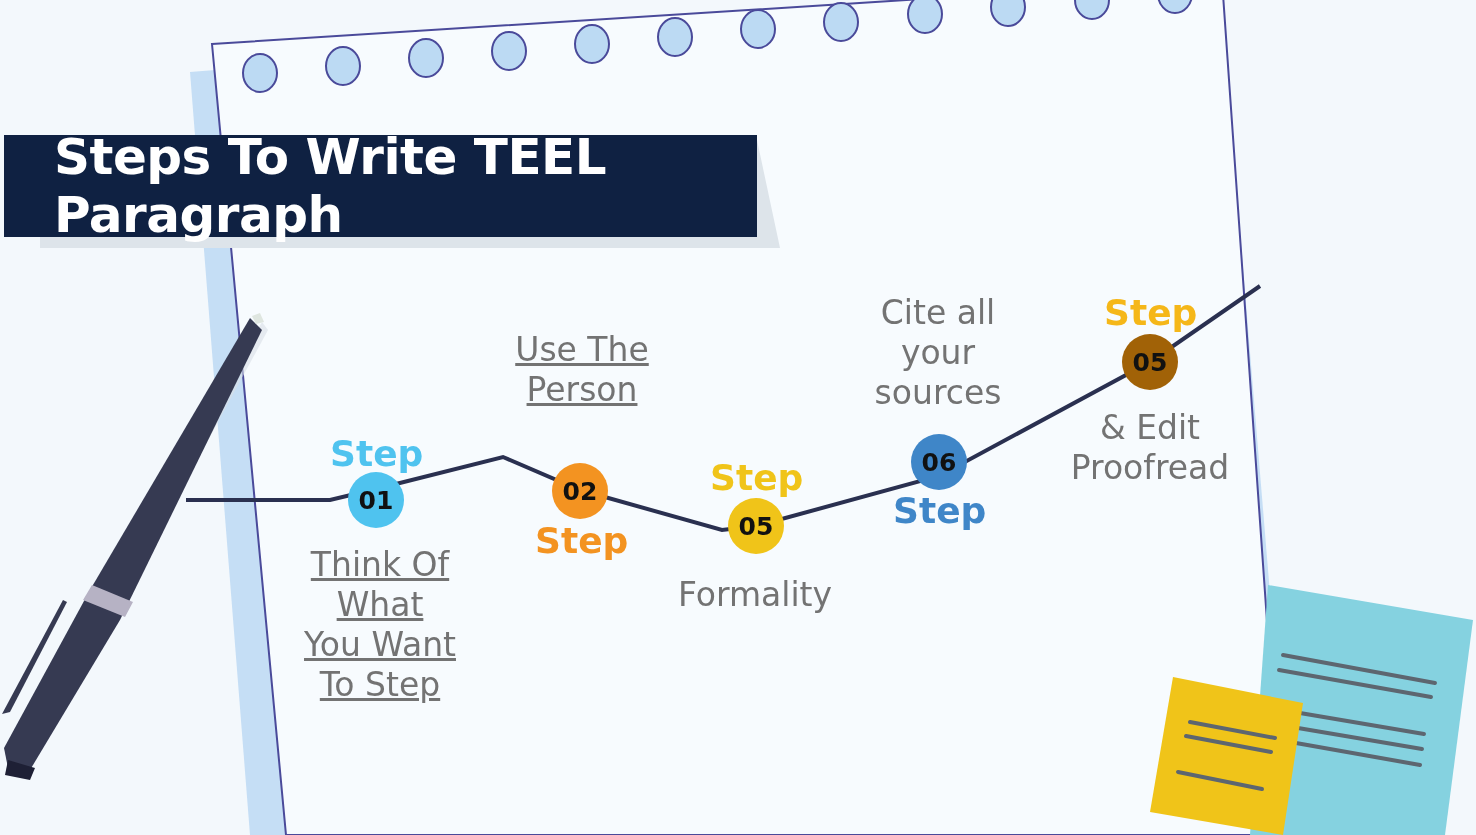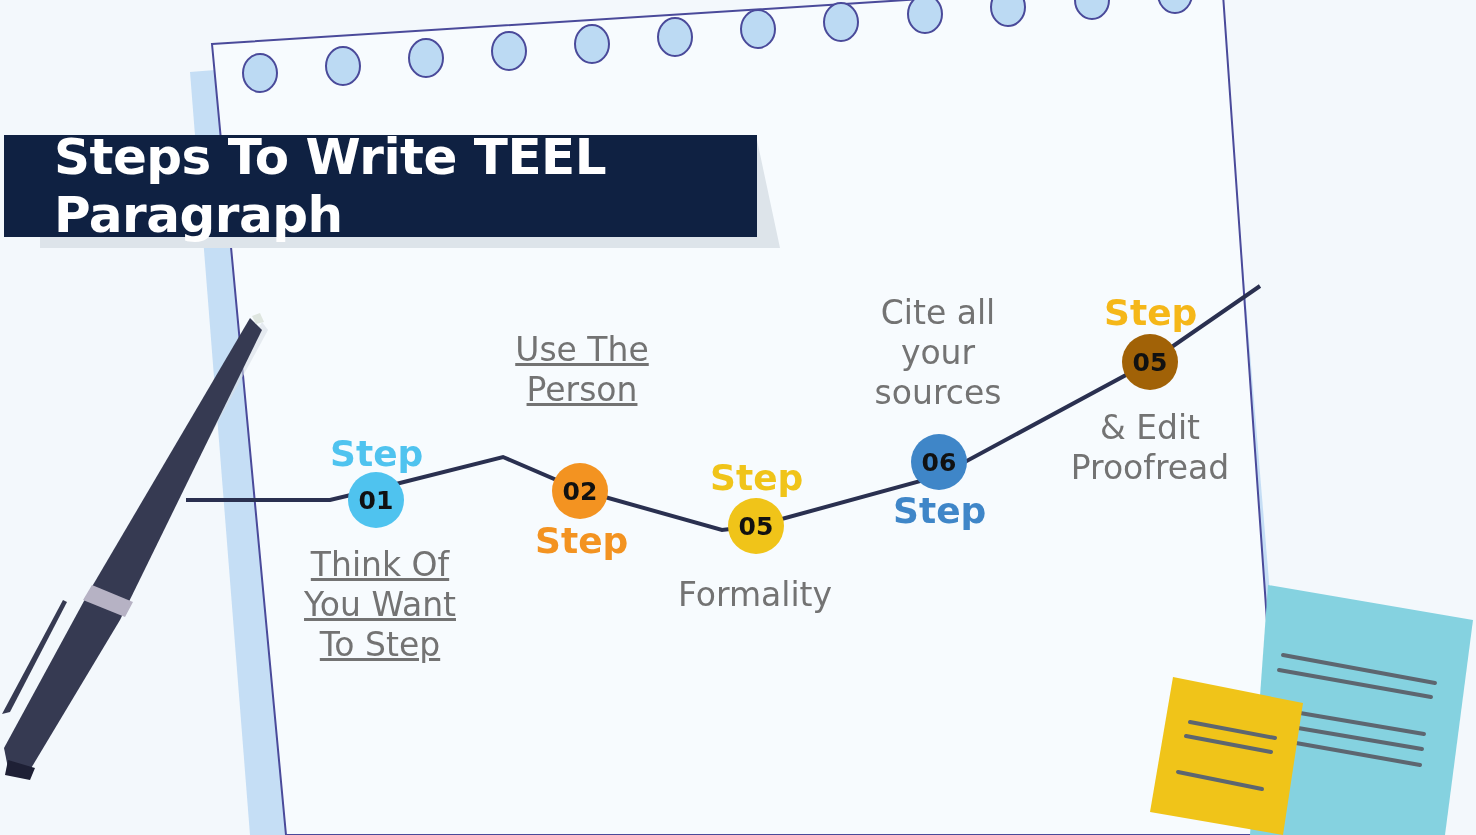--- a/index.html
+++ b/index.html
@@ -67,20 +67,21 @@
 </svg>
 
 <div class="title-banner">
   <span class="title-text">Steps To Write TEEL Paragraph</span>
 </div>
 
 <div class="step" style="left:330px;top:433px;width:82px;color:#4fc3ef;">Step</div>
 <div class="num" style="left:348px;top:472px;background:#4fc3ef;">01</div>
 <div class="lbl" style="left:280px;top:545px;width:200px;text-decoration:underline;">
   <div>Think Of</div>
+  <div>What</div>
   <div>You Want</div>
   <div>To Step</div>
 </div>
 
 <div class="lbl" style="left:482px;top:330px;width:200px;text-decoration:underline;">
   <div>Use The</div>
   <div>Person</div>
 </div>
 <div class="num" style="left:552px;top:463px;background:#f39321;">02</div>
 <div class="step" style="left:535px;top:520px;width:92px;color:#f39321;">Step</div>

